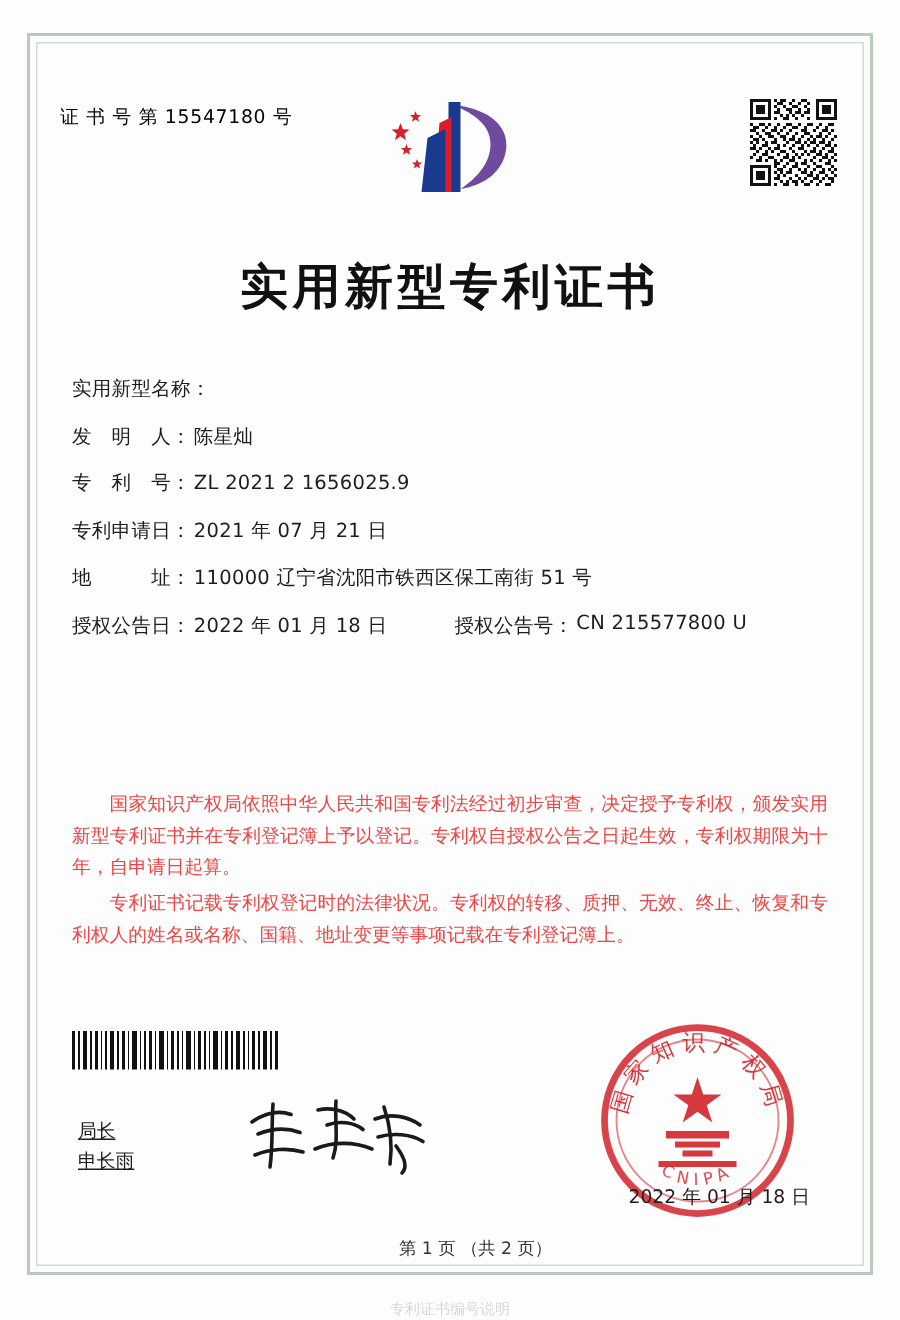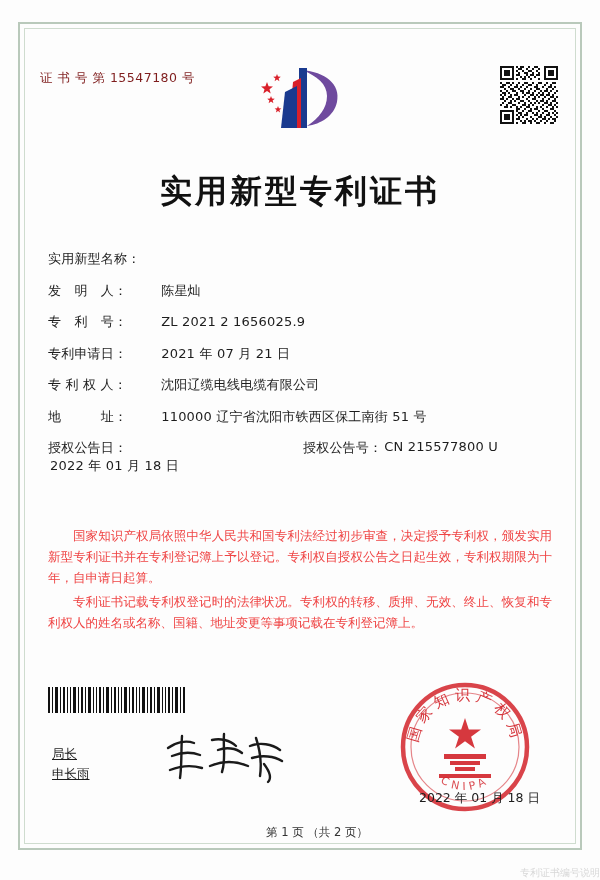--- a/index.html
+++ b/index.html
@@ -39,21 +39,21 @@
     box-sizing: border-box;
   }
 
   
   .cert-no {
     position: absolute;
     left: 40px;
     top: 70px;
     font-size: 12.5px;
     letter-spacing: 0.5px;
-    color: #7f1d1d;
+    color: #000000;
   }
 
   
   .qr {
     position: absolute;
     right: 42px;
     top: 66px;
     width: 58px;
     height: 58px;
   }
@@ -89,36 +89,35 @@
     left: 48px;
     top: 250px;
     width: 500px;
   }
   .field-row {
     display: flex;
     align-items: baseline;
     margin-bottom: 13.5px;
     font-size: 13px;
     color: #1d1d1d;
-    gap: 32px;
   }
   .field-label {
     white-space: nowrap;
     letter-spacing: 0.2px;
   }
   .field-value {
     margin-left: 2px;
     letter-spacing: 0.2px;
   }
   .row-inline {
     display: flex;
     width: 100%;
     font-size: 13px;
   }
-  .row-inline .left-part { width: 255px; display: flex; flex-direction: column; }
+  .row-inline .left-part { width: 255px; display: flex; }
   .row-inline .right-part { display: flex; }
 
   
   .body-text {
     position: absolute;
     left: 48px;
     top: 525px;
     width: 504px;
     font-size: 12.5px;
     line-height: 21px;
@@ -184,21 +183,21 @@
     text-align: center;
     font-size: 11.5px;
     color: #333;
     padding-left: 34px;
   }
   .footer-faint {
     position: absolute;
     left: 0;
     right: 0;
     top: 866px;
-    text-align: right;
+    text-align: center;
     font-size: 10px;
     color: #d8d8d8;
   }
 </style>
 </head>
 <body>
 
 <div class="page">
 
   <div class="border-outer"></div>
@@ -459,24 +458,20 @@
     </div>
     <div class="field-row">
       <span class="field-label">专　利　号：</span>
       <span class="field-value">ZL 2021 2 1656025.9</span>
     </div>
     <div class="field-row">
       <span class="field-label">专利申请日：</span>
       <span class="field-value">2021 年 07 月 21 日</span>
     </div>
     <div class="field-row">
-      <span class="field-label">专 利 权 人：</span>
-      <span class="field-value">沈阳辽缆电线电缆有限公司</span>
-    </div>
-    <div class="field-row">
       <span class="field-label">地　　　址：</span>
       <span class="field-value">110000 辽宁省沈阳市铁西区保工南街 51 号</span>
     </div>
     <div class="field-row">
       <div class="row-inline">
         <div class="left-part">
           <span class="field-label">授权公告日：</span>
           <span class="field-value">2022 年 01 月 18 日</span>
         </div>
         <div class="right-part">

